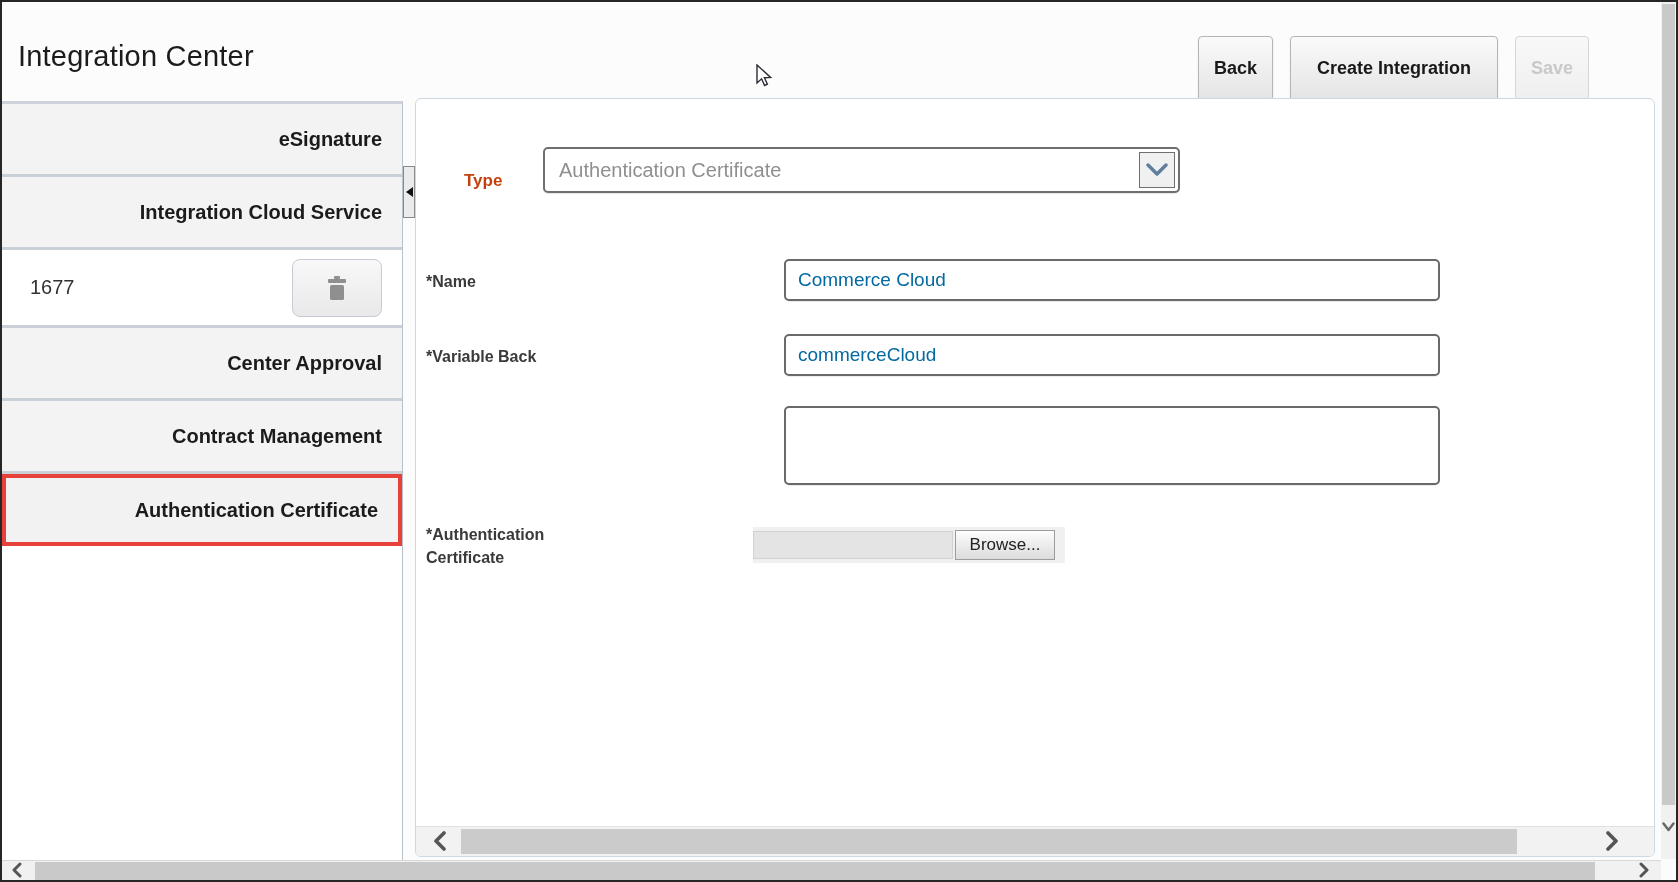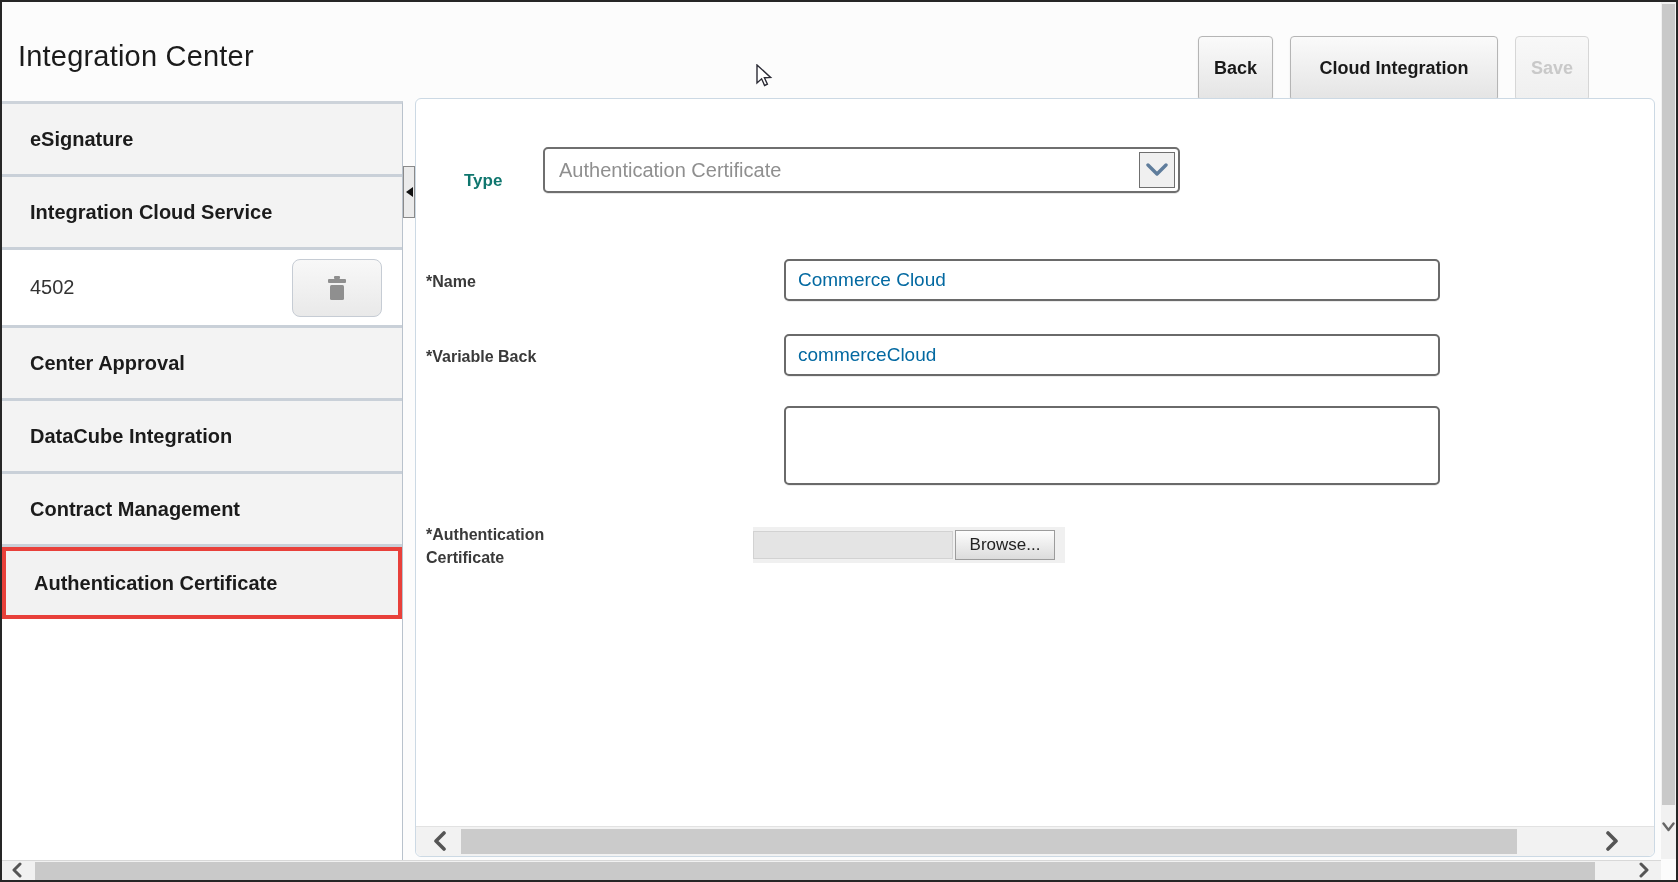--- a/index.html
+++ b/index.html
@@ -42,20 +42,21 @@
     border-right:1px solid #b9c2cc;
     box-sizing:border-box;
   }
   .side-row{
     box-sizing:border-box;
     height:73px;display:flex;align-items:center;
     padding:0 20px 0 28px;
     background:#f3f3f3;border-bottom:3px solid #c9d0d8;
     font-size:20px;font-weight:bold;color:#1b1b1b;
     cursor:pointer;
+    justify-content:flex-end;
   }
   .side-row.entry{
     height:78px;background:#ffffff;font-weight:400;color:#333;
     justify-content:space-between;
   }
   .side-row.highlight{
     height:72px;border:4px solid #e8403a;background:#f2f2f2;
   }
   .trash-btn{
     width:88px;height:56px;border:1px solid #c6ccd4;border-radius:8px;
@@ -72,21 +73,21 @@
     border-top:5px solid transparent;border-bottom:5px solid transparent;
     border-right:7px solid #111;
   }
   
   .card{
     position:absolute;left:413px;top:96px;width:1240px;height:759px;
     box-sizing:border-box;background:#fff;
     border:1px solid #ccd9e4;border-radius:6px;
   }
   .form-label{
-    position:absolute;font-size:17px;font-weight:bold;color:#0f766e;
+    position:absolute;font-size:17px;font-weight:bold;color:#c2410c;
   }
   .label-col{
     position:absolute;left:10px;width:340px;text-align:left;
     font-size:16px;font-weight:bold;color:#3a3a3a;line-height:23px;
   }
   .dropdown{
     position:absolute;left:127px;top:48px;width:637px;height:46px;
     box-sizing:border-box;border:2px solid #6f6f6f;border-radius:5px;
     background:#fff;display:flex;align-items:center;
     box-shadow:0 1px 0 #e8e8e8;cursor:pointer;
@@ -151,50 +152,47 @@
 </style>
 </head>
 <body>
 
 <div class="window">
 
   <div class="app-title">Integration Center</div>
 
   <div class="toolbar">
     <div class="btn back">Back</div>
-    <div class="btn create">Cloud Integration</div>
+    <div class="btn create">Create Integration</div>
     <div class="btn save">Save</div>
   </div>
 
   <svg class="cursor" width="18" height="24" viewBox="0 0 18 24">
     <path d="M2,1 L2,19 L6.6,14.8 L9.6,21.5 L12.4,20.2 L9.4,13.7 L15.6,13.4 Z" fill="#ffffff" stroke="#2b2b35" stroke-width="1.4"></path>
   </svg>
 
   <div class="sidebar">
     <div class="side-row">
       <span>eSignature</span>
     </div>
     <div class="side-row">
       <span>Integration Cloud Service</span>
     </div>
     <div class="side-row entry">
-      <span>4502</span>
+      <span>1677</span>
       <span class="trash-btn">
         <svg width="24" height="28" viewBox="0 0 24 28">
           <rect x="9" y="2" width="6" height="3" rx="1" fill="#8f8f8f"></rect>
           <rect x="3" y="5" width="18" height="4" rx="1" fill="#8f8f8f"></rect>
           <rect x="5" y="11" width="14" height="15" rx="1.5" fill="#8f8f8f"></rect>
         </svg>
       </span>
     </div>
     <div class="side-row">
       <span>Center Approval</span>
-    </div>
-    <div class="side-row">
-      <span>DataCube Integration</span>
     </div>
     <div class="side-row">
       <span>Contract Management</span>
     </div>
     <div class="side-row highlight">
       <span>Authentication Certificate</span>
     </div>
   </div>
 
   <div class="collapse-handle">

